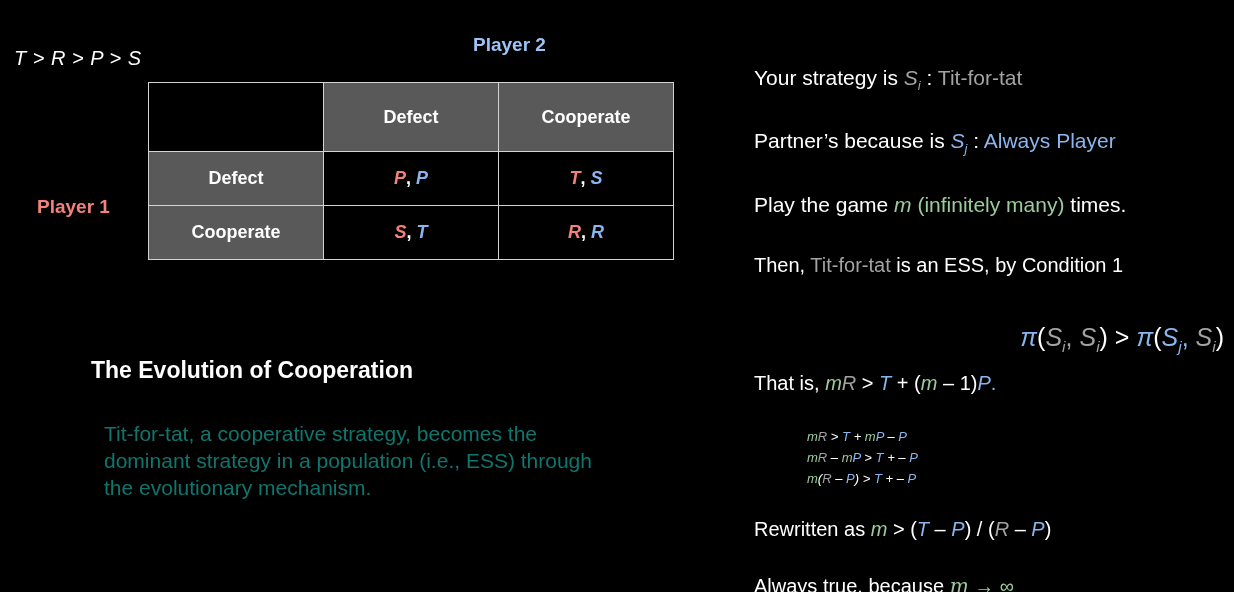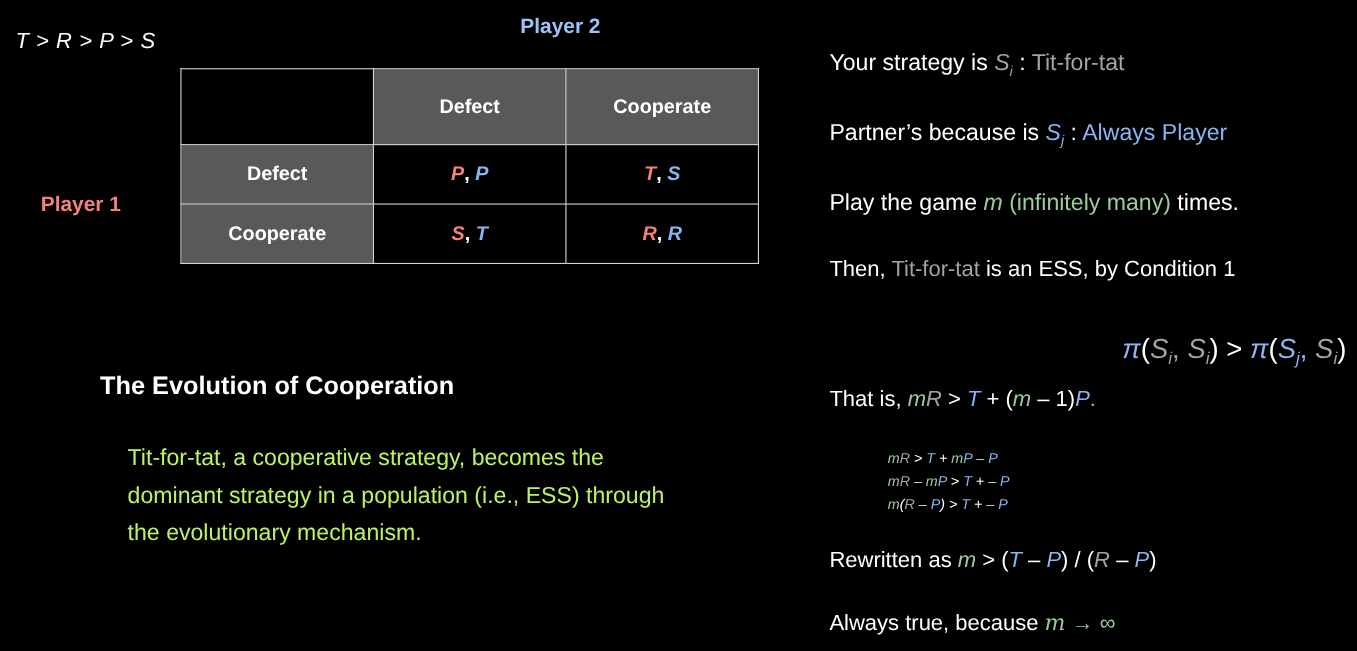--- a/index.html
+++ b/index.html
@@ -14,20 +14,21 @@
     overflow: hidden;
     font-family: "Liberation Sans", sans-serif;
     color: #ffffff;
     -webkit-font-smoothing: antialiased;
   }
 
   .slide {
     position: absolute;
     inset: 0;
     background: #000000;
+    margin-top: 20px;
   }
 
   
   .ineq {
     position: absolute;
     left: 14px;
     top: 27px;
     font-size: 20px;
     font-style: italic;
     color: #ffffff;
@@ -50,21 +51,21 @@
     left: 37px;
     top: 176px;
     font-size: 19px;
     font-weight: bold;
     color: #f4827a;
     white-space: nowrap;
   }
 
   .matrix {
     position: absolute;
-    left: 164px;
+    left: 148px;
     top: 62px;
     border-collapse: collapse;
     table-layout: fixed;
   }
   .matrix td {
     border: 1px solid #d4d4d4;
     text-align: center;
     vertical-align: middle;
     padding: 0;
   }
@@ -107,26 +108,26 @@
     position: absolute;
     left: 91px;
     top: 337px;
     font-size: 23px;
     font-weight: bold;
     color: #ffffff;
     white-space: nowrap;
   }
   .evo-body {
     position: absolute;
-    left: 116px;
+    left: 104px;
     top: 400px;
     width: 520px;
     font-size: 21px;
-    line-height: 34px;
-    color: #bef264;
+    line-height: 27px;
+    color: #0f766e;
   }
 
   
   .rpanel {
     position: absolute;
     left: 754px;
     top: 0;
     width: 470px;
     height: 592px;
   }

